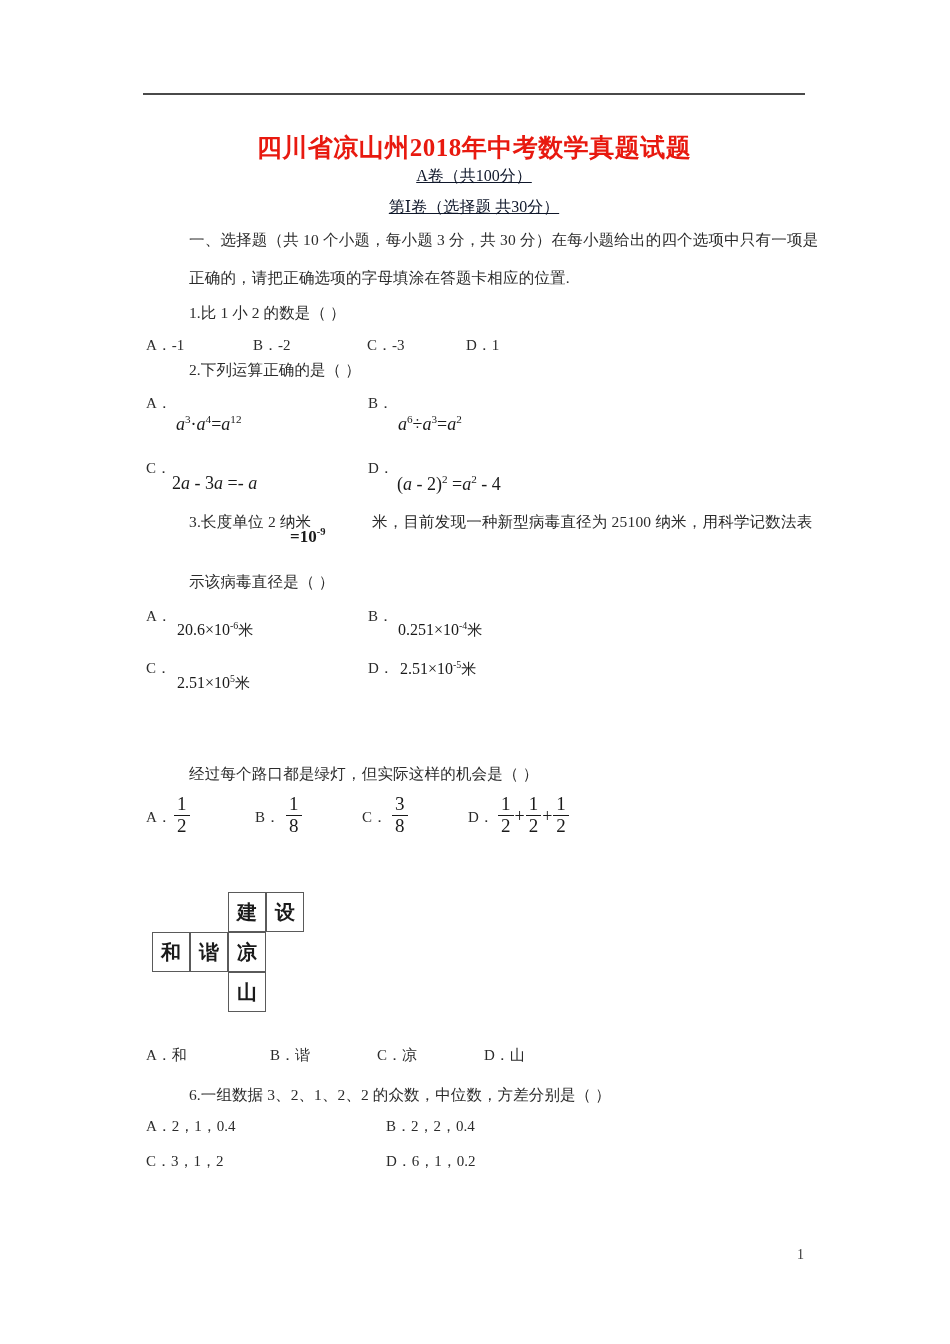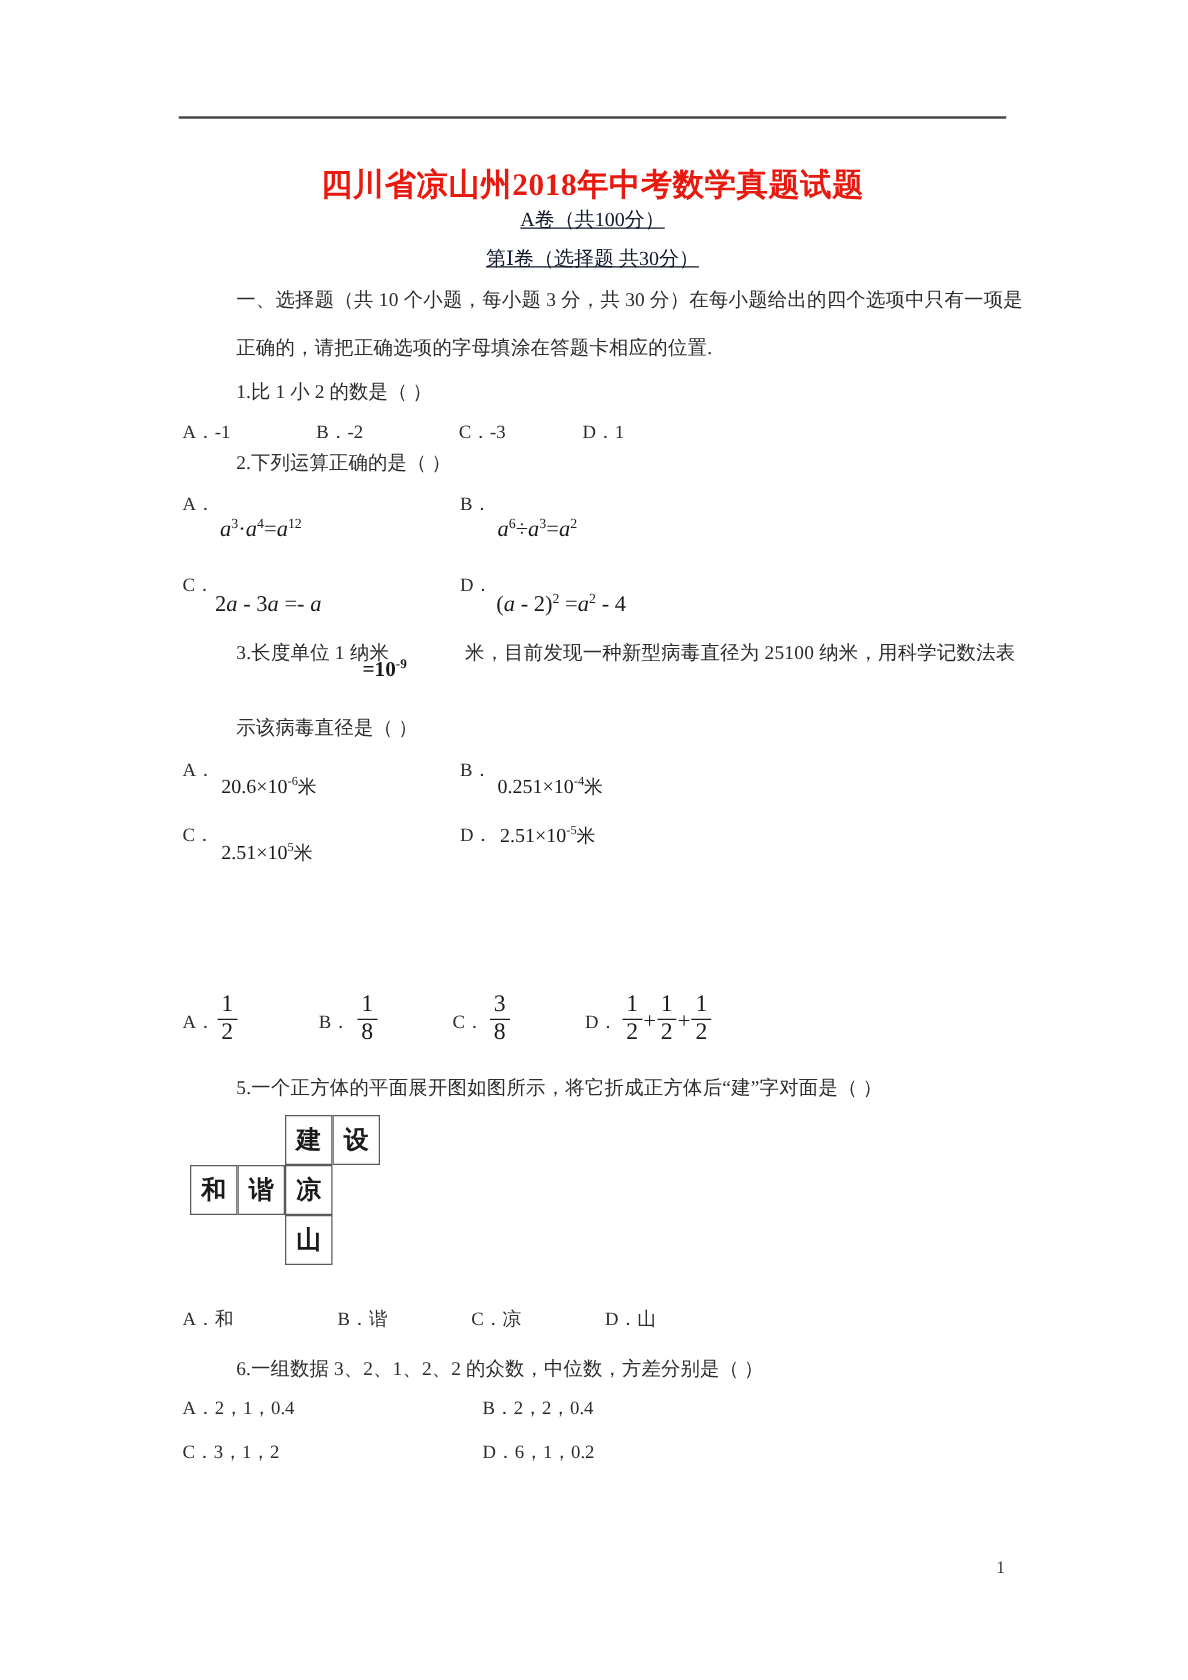--- a/index.html
+++ b/index.html
@@ -194,21 +194,21 @@
   </div>
 
   <div class="abs" style="left:368px; top:459px;">
     <span class="opt-label">D．</span>
   </div>
   <div class="abs math" style="left:397px; top:473px;">
     <span>(<i class="mi">a</i> - 2)<sup>2</sup> =<i class="mi">a</i><sup>2</sup> - 4</span>
   </div>
 
   <div class="abs body-line" style="left:145px; top:512px;">
-    <span>3.长度单位 1 纳米</span>
+    <span>3.长度单位 2 纳米</span>
   </div>
   <div class="abs math" style="left:290px; top:526px; font-weight:bold; font-size:17px;">
     <span>=10</span><sup>-9</sup>
   </div>
   <div class="abs body-line" style="left:328px; top:512px;text-align:right;">
     <span>米，目前发现一种新型病毒直径为 25100 纳米，用科学记数法表</span>
   </div>
   <div class="body-line" style="top:572px;">示该病毒直径是（    ）</div>
 
   <div class="abs" style="left:146px; top:607px;">
@@ -232,20 +232,21 @@
     <span>2.51×10</span><sup>5</sup><span class="unit-zh">米</span>
   </div>
 
   <div class="abs" style="left:368px; top:659px;">
     <span class="opt-label">D．</span>
   </div>
   <div class="abs math" style="left:400px; top:659px; font-size:16px;text-align:center;">
     <span>2.51×10</span><sup>-5</sup><span class="unit-zh">米</span>
   </div>
 
+  <div class="body-line" style="top:764px;">经过每个路口都是绿灯，但实际这样的机会是（    ）</div>
 
   <div class="abs" style="left:146px; top:808px;">
     <span class="opt-label">A．</span>
   </div>
   <div class="abs" style="left:174px; top:795px;">
     <span class="frac"><span class="num">1</span><span class="den">2</span></span>
   </div>
 
   <div class="abs" style="left:255px; top:808px;">
     <span class="opt-label">B．</span>
@@ -261,21 +262,20 @@
     <span class="frac"><span class="num">3</span><span class="den">8</span></span>
   </div>
 
   <div class="abs" style="left:468px; top:808px;">
     <span class="opt-label">D．</span>
   </div>
   <div class="abs" style="left:498px; top:795px;">
     <span class="frac"><span class="num">1</span><span class="den">2</span></span><span class="plus">+</span><span class="frac"><span class="num">1</span><span class="den">2</span></span><span class="plus">+</span><span class="frac"><span class="num">1</span><span class="den">2</span></span>
   </div>
 
-  <div class="body-line" style="top:860px;">5.一个正方体的平面展开图如图所示，将它折成正方体后“建”字对面是（    ）</div>
 
   <div class="net">
     <div class="net-cell" style="left:76px; top:0px;">建</div>
     <div class="net-cell" style="left:114px; top:0px;">设</div>
     <div class="net-cell" style="left:0px;  top:40px;">和</div>
     <div class="net-cell" style="left:38px; top:40px;">谐</div>
     <div class="net-cell" style="left:76px; top:40px;">凉</div>
     <div class="net-cell" style="left:76px; top:80px;">山</div>
   </div>
 

